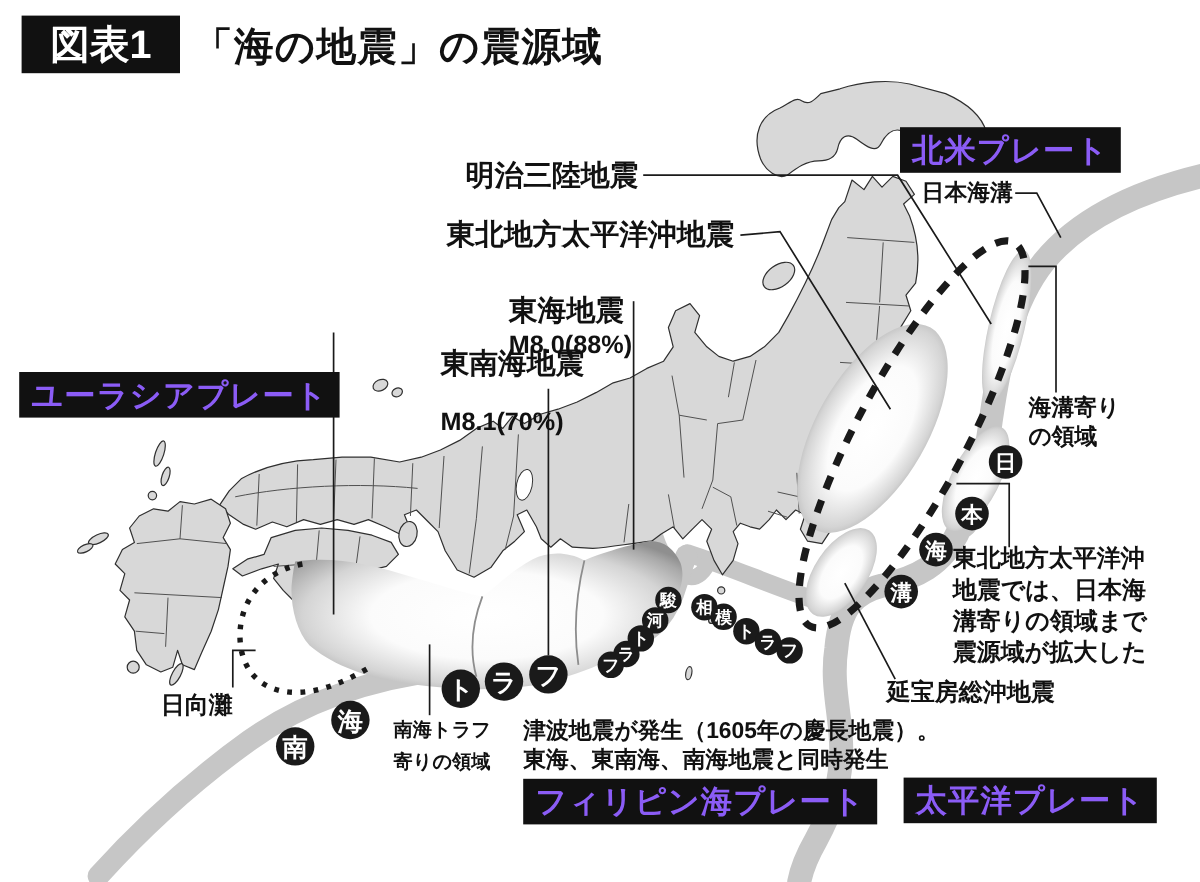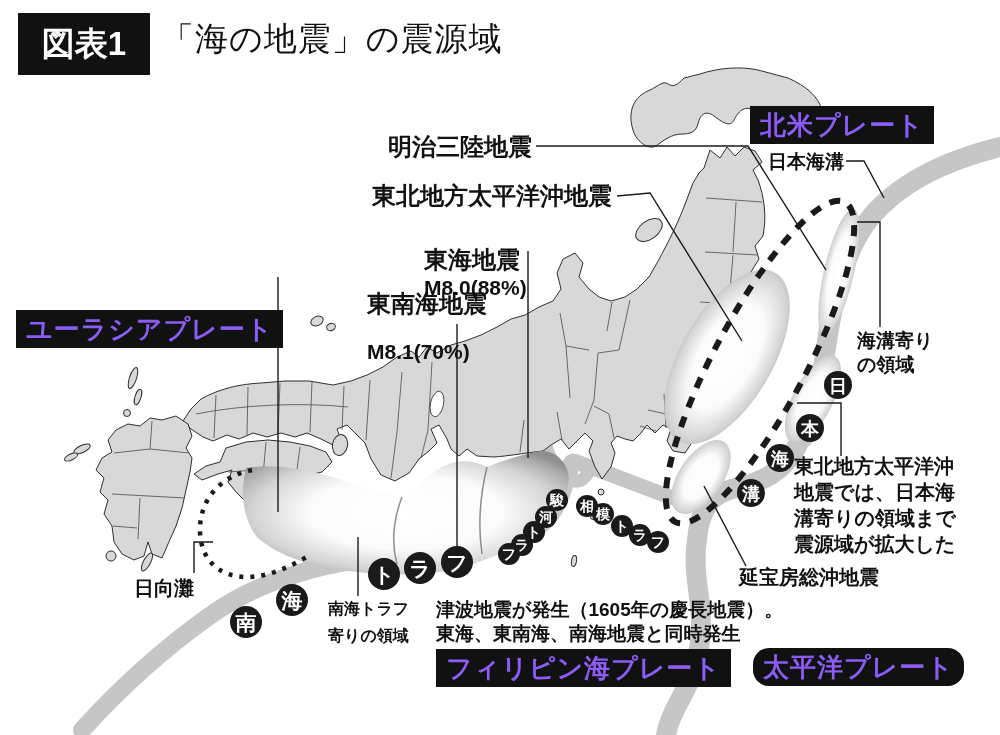--- a/index.html
+++ b/index.html
@@ -2,23 +2,23 @@
 <html><head>
 <meta charset="utf-8">
 <style>
   html,body{margin:0;padding:0;background:#fff;}
   #fig{position:relative;width:1000px;height:735px;background:#fff;overflow:hidden;
        font-family:"Liberation Sans","DejaVu Sans",sans-serif;color:#111;}
   #mapsvg{position:absolute;left:0;top:0;}
   .lbl{position:absolute;font-weight:bold;color:#111;white-space:pre-line;line-height:1.25;}
   .platebox{position:absolute;background:#111;color:#8b5cf6;font-weight:bold;
             font-size:26px;line-height:30px;padding:4px 10px;letter-spacing:1px;}
-  .tagbox{position:absolute;left:18px;top:13px;width:132px;height:62px;background:#111;color:#fff;
+  .tagbox{position:absolute;left:18px;top:13px;width:132px;height:48px;background:#111;color:#fff;
           font-weight:bold;font-size:33px;display:flex;align-items:center;justify-content:center;}
-  .maintitle{position:absolute;left:161px;top:18px;font-size:33px;font-weight:normal;letter-spacing:1px;}
+  .maintitle{position:absolute;left:161px;top:18px;font-size:33px;font-weight:bold;letter-spacing:1px;}
   .big{font-size:24px;}
   .mag{font-size:21px;}
   .mid{font-size:20px;}
   .small{font-size:19px;line-height:1.28;}
   .note4{font-size:20px;line-height:26px;}
   .tsu{font-size:19px;line-height:24px;font-weight:bold;}
   .ntr{font-size:16px;line-height:27px;margin-left:11px;}
 </style>
 </head>
 <body>
@@ -202,21 +202,21 @@
 </svg>
 
 <div class="tagbox">
   <span>図表1</span>
 </div>
 <div class="maintitle lbl">「海の地震」の震源域</div>
 
 <div class="platebox" style="left:750px;top:106px;">北米プレート</div>
 <div class="platebox" style="left:16px;top:310px;">ユーラシアプレート</div>
 <div class="platebox" style="left:436px;top:649px;">フィリピン海プレート</div>
-<div class="platebox" style="left:753px;top:648px;border-radius:16px;">太平洋プレート</div>
+<div class="platebox" style="left:753px;top:648px;">太平洋プレート</div>
 
 <div class="lbl big" style="left:388px;top:132px;">明治三陸地震</div>
 <div class="lbl big" style="left:372px;top:181px;">東北地方太平洋沖地震</div>
 
 <div class="lbl" style="left:424px;top:225px;">
   <span class="big">東海地震</span>
   <span class="mag">M8.0(88%)</span>
 </div>
 <div class="lbl" style="left:367px;top:269px;">
   <span class="big">東南海地震</span><br>

